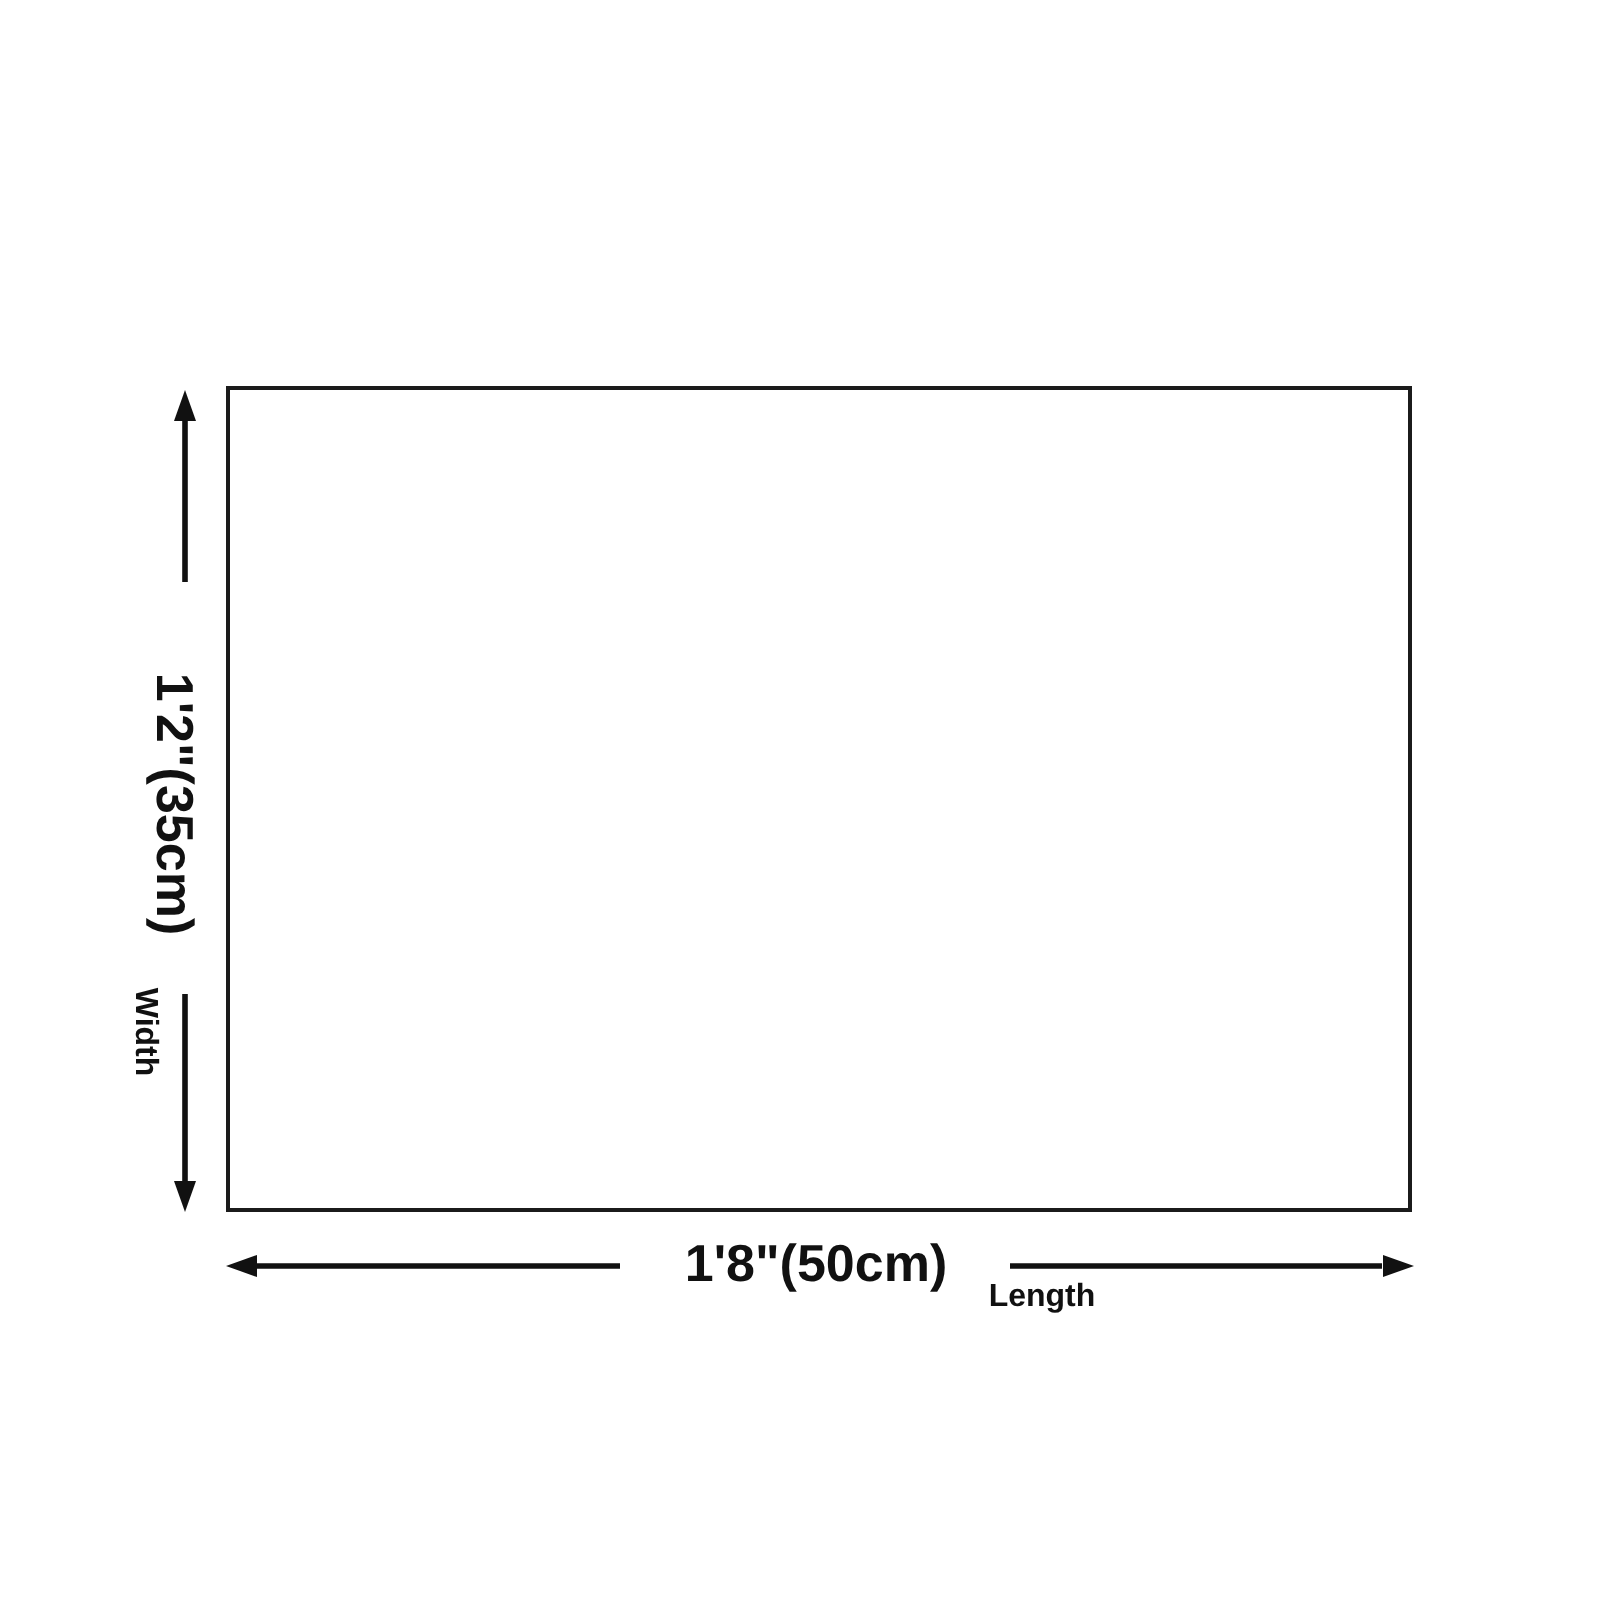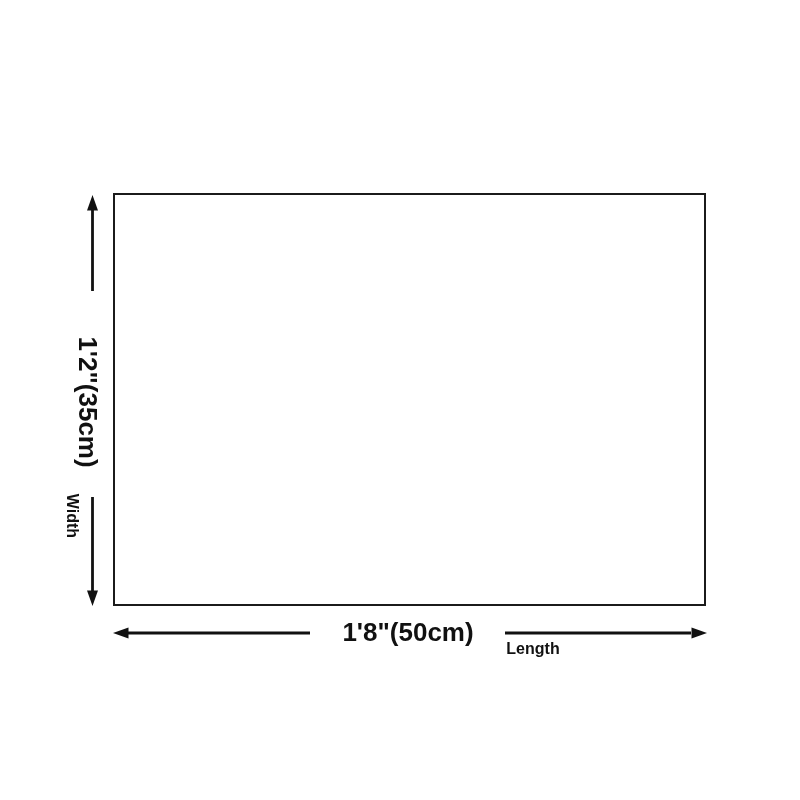--- a/index.html
+++ b/index.html
@@ -45,21 +45,21 @@
   }
   .dim-axis {
     font-size: 16px;
   }
   .h-value {
     left: 408px;
     top: 632px;
     transform: translate(-50%, -50%);
   }
   .h-axis {
-    left: 533px;
+    left: 521px;
     top: 649px;
     transform: translate(-50%, -50%);
   }
   .v-value {
     left: 87px;
     top: 402px;
     transform: translate(-50%, -50%) rotate(90deg);
   }
   .v-axis {
     left: 72px;

